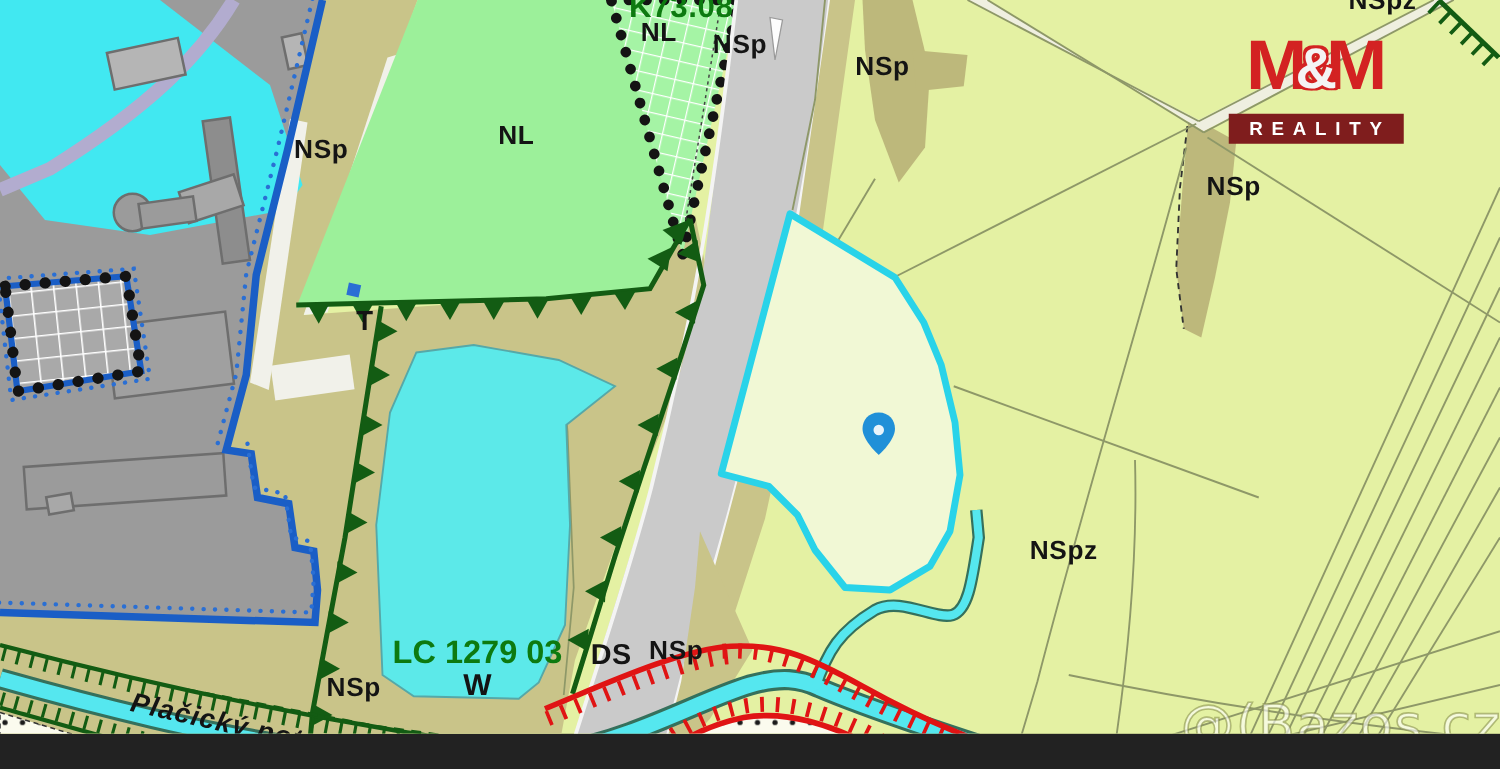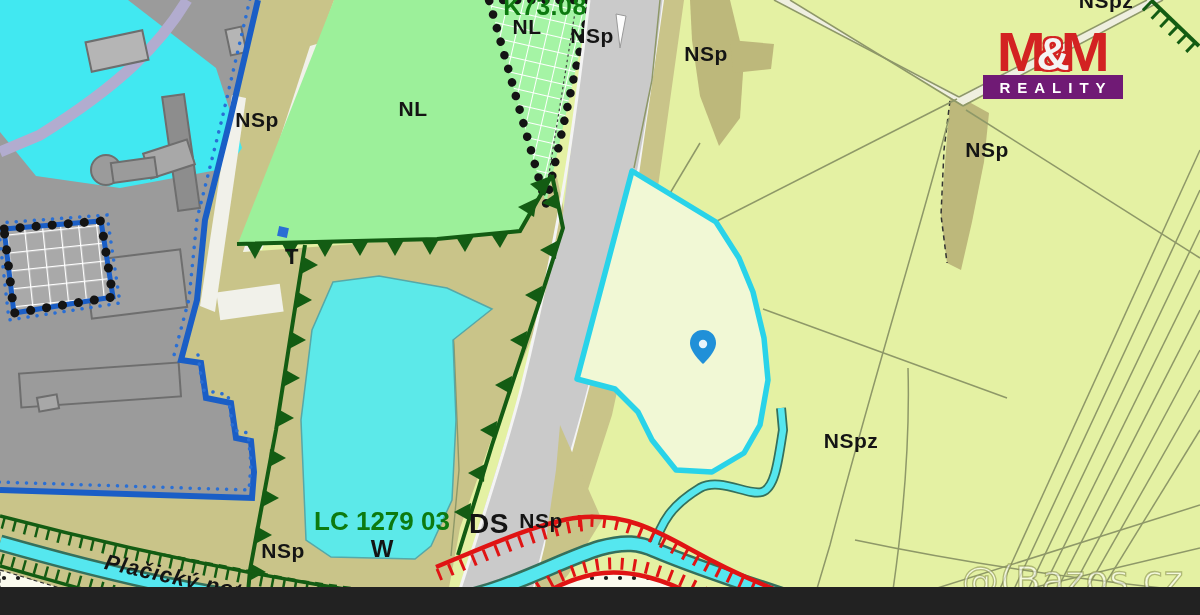--- a/index.html
+++ b/index.html
@@ -2,38 +2,38 @@
 <html><head>
 <meta charset="utf-8">
 <style>
   html,body{margin:0;padding:0;background:#222;}
   #stage{position:relative;width:1200px;height:587px;overflow:hidden;
          font-family:"Liberation Sans",sans-serif;background:#e4f1a3;}
   #stage svg{position:absolute;left:0;top:0;}
   .lbl{position:absolute;transform:translate(-50%,-50%);font-weight:700;
        font-size:21px;color:#141414;white-space:nowrap;letter-spacing:.5px;}
   .lbl-green{color:#0d7a10;font-weight:800;font-size:25px;}
-  .lbl-big{font-size:28px;}
+  .lbl-big{font-size:23px;}
   .lbl-stream{font-style:italic;font-weight:700;font-size:22px;
               transform:translate(-50%,-50%) rotate(12.5deg);letter-spacing:1px;}
   #lc-block{position:absolute;left:382px;top:490px;transform:translate(-50%,-50%);
             text-align:center;line-height:30px;white-space:nowrap;margin-top:44px;}
   #lc-block .code,#lc-block .name{color:#0d7a10;font-weight:800;font-size:26px;}
   #lc-block .wlbl{color:#141414;font-weight:700;font-size:24px;line-height:26px;}
   #watermark{position:absolute;left:1073px;top:580px;transform:translate(-50%,-50%);
-             font-family:"DejaVu Sans",sans-serif;font-size:37px;font-weight:400;
+             font-family:"DejaVu Sans",sans-serif;font-size:43px;font-weight:400;
              color:rgba(255,255,255,.62);-webkit-text-stroke:1.3px rgba(125,135,60,.55);
              letter-spacing:1px;white-space:nowrap;}
   #logo{position:absolute;left:983px;top:22px;width:140px;}
   .logo-mm{display:flex;justify-content:center;align-items:flex-end;height:52px;}
   .logo-mm .m{font-size:56px;font-weight:800;color:#d32222;line-height:44px;
               font-family:"Liberation Sans",sans-serif;transform:scaleX(1.05);}
   .logo-mm .amp{font-size:46px;font-weight:800;color:#f4f4f4;margin:0 -8px;line-height:40px;
               z-index:1;text-shadow:2px 2px 0 #d32222,-2px -2px 0 #d32222,2px -2px 0 #d32222,-2px 2px 0 #d32222;}
-  .logo-bar{margin-top:1px;background:#701a75;color:#fff;text-align:center;
+  .logo-bar{margin-top:17px;background:#7f1d1d;color:#fff;text-align:center;
             font-size:15px;font-weight:700;letter-spacing:7px;padding:4px 0 3px 6px;}
 </style>
 </head>
 <body>
 
 <div id="stage">
 <svg width="1200" height="615" viewBox="0 0 1200 615">
   <defs>
     <pattern id="k73grid" width="15" height="15" patternUnits="userSpaceOnUse" patternTransform="rotate(13)">
       <path d="M0,0 H15 M0,0 V15" stroke="#ffffff" stroke-width="2" fill="none"></path>

